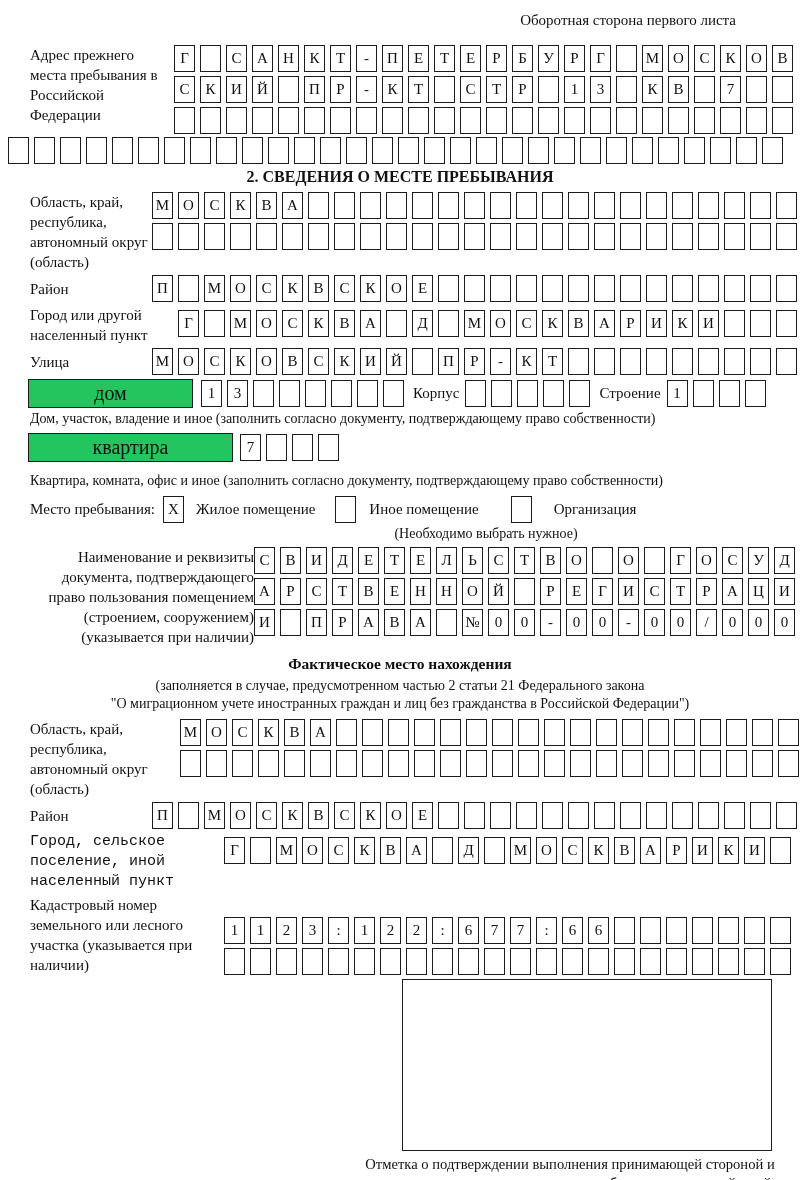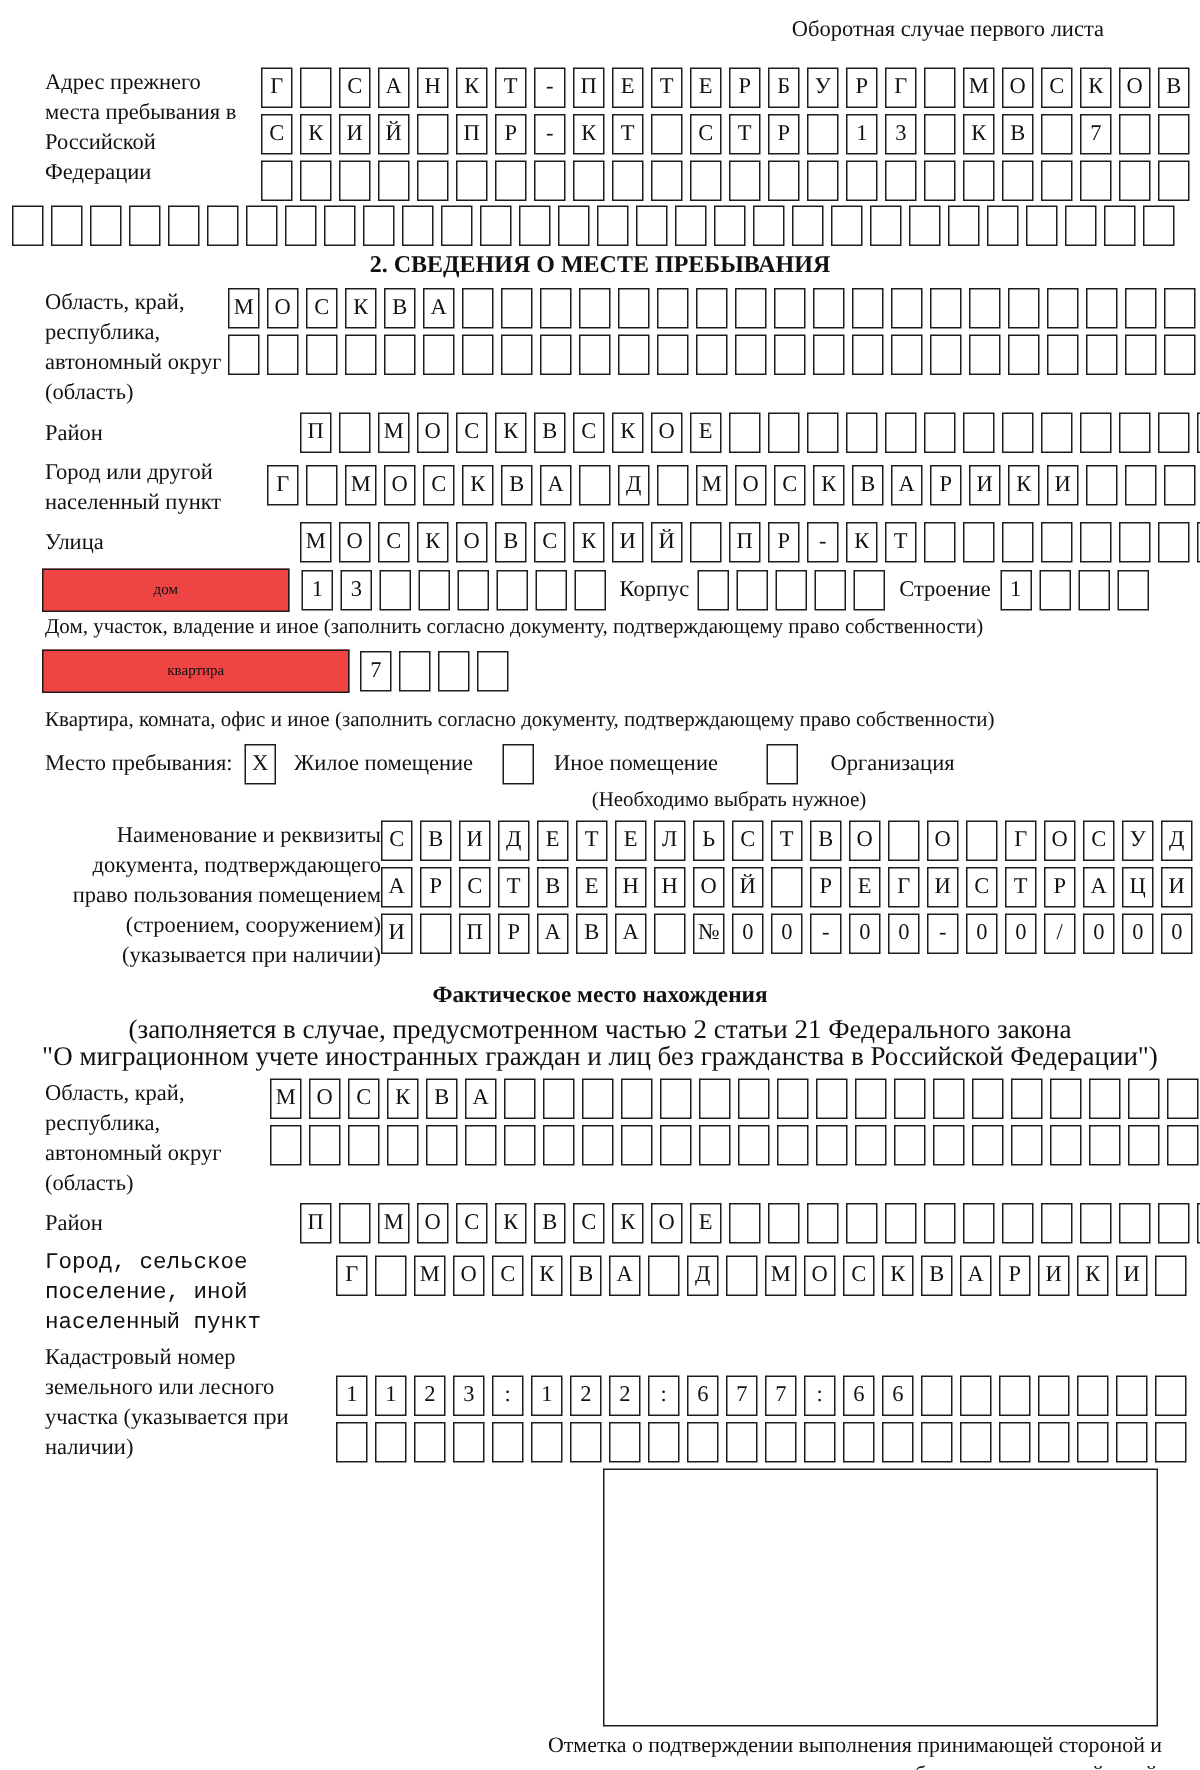--- a/index.html
+++ b/index.html
@@ -4,50 +4,50 @@
 <style>
   html,body{margin:0;padding:0;background:#fff;}
   body{
     width:800px;height:1180px;box-sizing:border-box;
     font-family:"Liberation Serif","DejaVu Serif",serif;
     color:#111;font-size:15px;overflow:hidden;
   }
   .page{padding:12px 6px 0 6px;}
   .hdr-note{text-align:right;padding-right:58px;font-size:15px;margin-bottom:16px;}
   .field{display:flex;align-items:flex-start;margin-bottom:3px;}
-  .field.vcenter{align-items:center;gap:48px;}
+  .field.vcenter{align-items:center;}
   .flabel{flex:0 0 auto;padding-left:24px;line-height:20px;box-sizing:border-box;}
   .rowscol{display:flex;flex-direction:column;gap:4px;}
   .cells{display:flex;gap:5px;flex-wrap:nowrap;}
   .cell{
     flex:0 0 21px;width:21px;height:27px;box-sizing:border-box;
     border:1.5px solid #1c1c1c;display:flex;align-items:center;justify-content:center;
     font-size:15px;line-height:1;background:#fff;
   }
   .widebox{
     box-sizing:border-box;border:1.5px solid #1c1c1c;height:29px;
-    display:flex;align-items:center;justify-content:center;font-size:10px;background:#ef4444;
+    display:flex;align-items:center;justify-content:center;font-size:20px;background:#22c55e;
   }
   .caption{font-size:14px;line-height:18px;}
   .caption.center{text-align:center;}
   .sec-title{text-align:center;font-weight:bold;font-size:16px;margin:4px 0 6px 0;}
   .sub-title{text-align:center;font-weight:bold;font-size:15.5px;margin:8px 0 4px 0;}
   .inline-label{font-size:15px;line-height:27px;white-space:nowrap;}
   .stay-row{display:flex;align-items:center;padding-left:24px;margin:6px 0 2px 0;}
   .stamp-box{margin:4px 0 4px 396px;width:370px;height:172px;border:1.5px solid #1c1c1c;box-sizing:border-box;}
   .stamp-caption{margin-left:350px;width:428px;text-align:center;font-size:14.6px;line-height:19px;}
-  .notes-center{text-align:center;font-size:18px;line-height:18px;}
+  .notes-center{text-align:center;font-size:14px;line-height:18px;}
   .mb6{margin-bottom:6px;}
 </style>
 </head>
 <body>
 
 <div class="page">
 
-  <div class="hdr-note">Оборотная случае первого листа</div>
+  <div class="hdr-note">Оборотная сторона первого листа</div>
 
   <div class="field">
     <div class="flabel" style="width:168px;">Адрес прежнего места пребывания в Российской Федерации</div>
     <div class="rowscol">
       <div class="cells">
           <span class="cell">Г</span>
           <span class="cell"></span>
           <span class="cell">С</span>
           <span class="cell">А</span>
           <span class="cell">Н</span>

